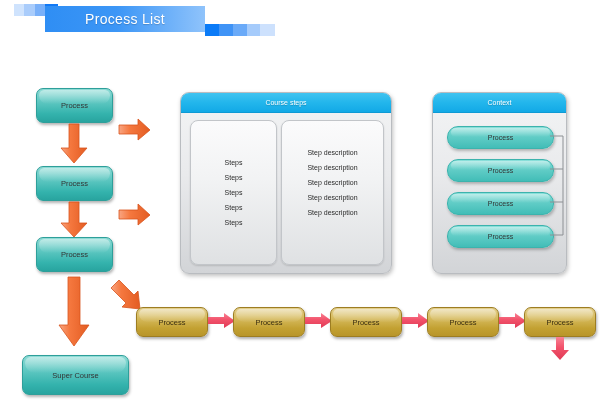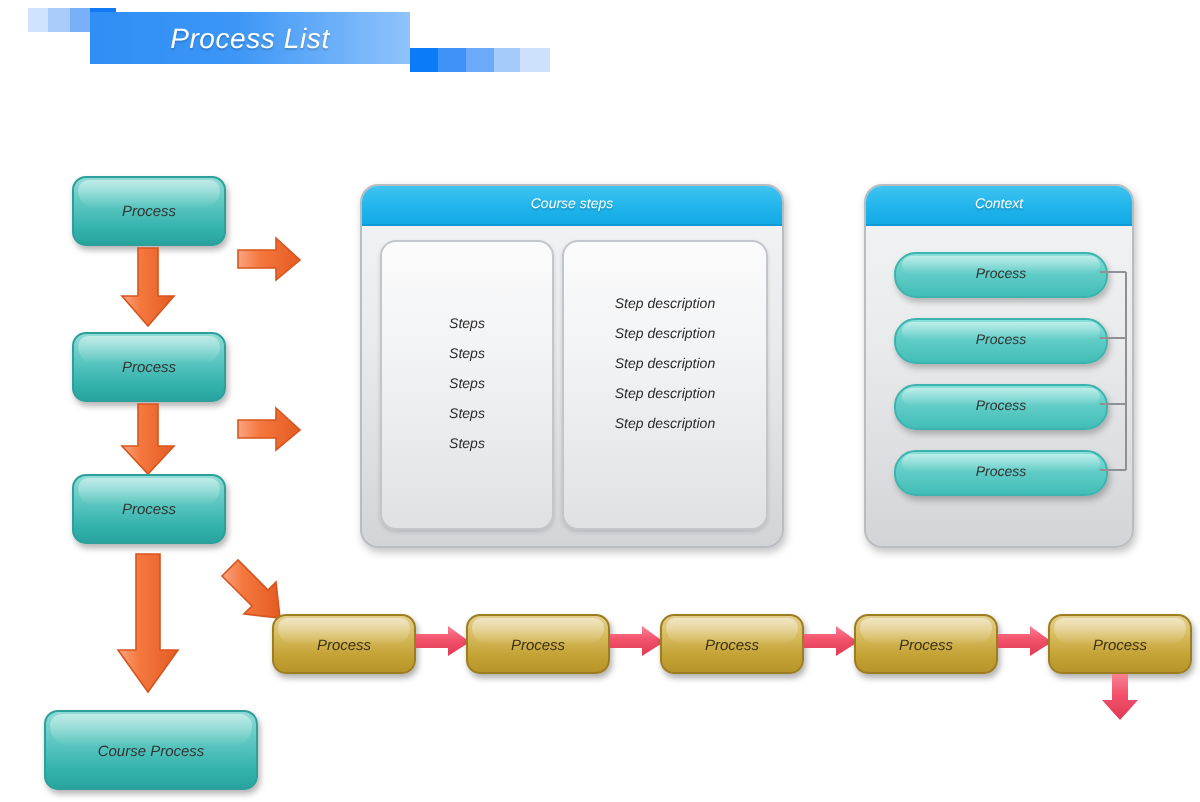--- a/index.html
+++ b/index.html
@@ -3,21 +3,21 @@
 <meta charset="utf-8">
 <style>
   html,body{margin:0;padding:0;}
   body{
     width:600px;height:401px;
     background:#ffffff;
     font-family:"Liberation Sans", sans-serif;
     overflow:hidden;
     position:relative;
   }
-  #canvas{position:absolute;left:0;top:0;width:600px;height:401px;font-style:italic;}
+  #canvas{position:absolute;left:0;top:0;width:600px;height:401px;}
 
   
   .banner-wrap{position:absolute;left:0;top:0;width:300px;height:46px;}
   .banner-bar{
     position:absolute;left:45px;top:6px;width:160px;height:26px;
     background:linear-gradient(to right,#2f8ef4 0%,#3c96f6 45%,#8fc3fb 100%);
   }
   .banner-title{
     position:absolute;left:45px;top:6px;width:160px;height:26px;
     line-height:26px;text-align:center;
@@ -166,21 +166,21 @@
 
   <div class="teal-box" style="left:36px;top:237px;width:75px;height:33px;">
     <span class="lbl">Process</span>
   </div>
 
   <svg class="arrow-svg" style="left:58px;top:277px;width:32px;height:70px;" viewBox="0 0 32 70">
     <polygon points="10,0 22,0 22,48 31,48 16,69 1,48 10,48" fill="url(#og1)" stroke="#d8541d" stroke-width="0.8"></polygon>
   </svg>
 
   <div class="teal-box" style="left:22px;top:355px;width:105px;height:38px;">
-    <span class="lbl">Course Process</span>
+    <span class="lbl">Super Course</span>
   </div>
 
   <svg class="arrow-svg" style="left:119px;top:119px;width:32px;height:22px;" viewBox="0 0 32 22">
     <polygon points="0,6 19,6 19,0 31,11 19,21 19,15 0,15" fill="url(#og1)" stroke="#d8541d" stroke-width="0.8"></polygon>
   </svg>
 
   <svg class="arrow-svg" style="left:119px;top:204px;width:32px;height:22px;" viewBox="0 0 32 22">
     <polygon points="0,6 19,6 19,0 31,11 19,21 19,15 0,15" fill="url(#og1)" stroke="#d8541d" stroke-width="0.8"></polygon>
   </svg>
 

